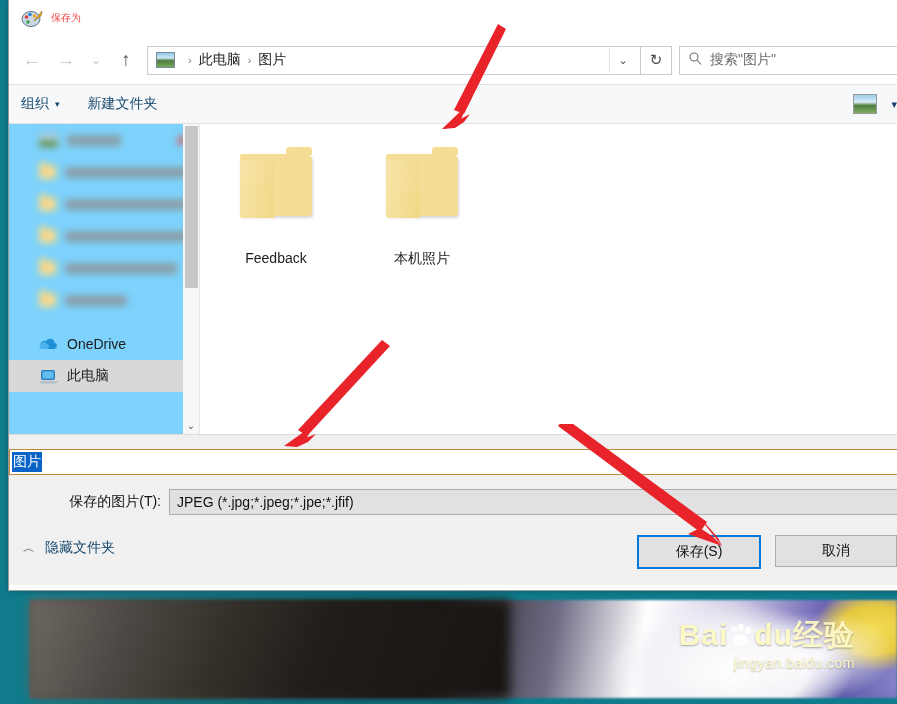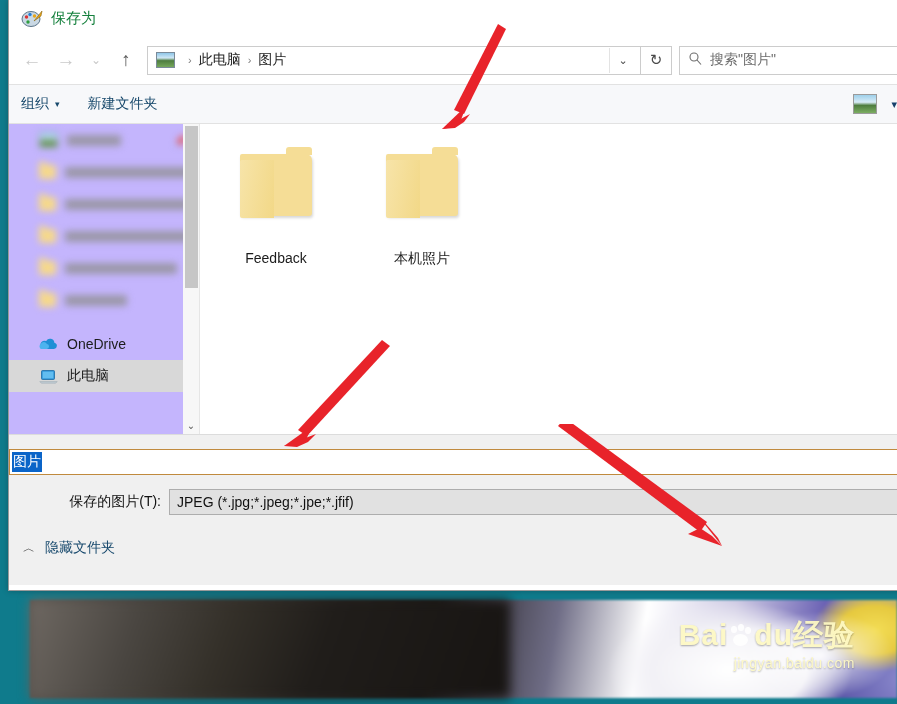--- a/index.html
+++ b/index.html
@@ -38,21 +38,21 @@
 
   
   #save-dialog{
     position:absolute;left:8px;top:0;width:900px;height:590px;
     background:#ffffff;border:1px solid #9a9a9a;border-top:none;
     box-shadow:0 0 6px rgba(0,0,0,.25);
   }
   
   #title-bar{height:36px;background:#ffffff;display:flex;align-items:center;padding-left:12px;}
   #title-icon{width:22px;height:22px;position:relative;margin-right:8px;flex:0 0 auto;}
-  #title-text{font-size:15px;color:#15803d;}
+  #title-text{font-size:10px;color:#ef4444;}
 
   
   #nav-bar{height:48px;display:flex;align-items:center;padding:0 10px 0 6px;background:#fff;gap:0;}
   .nav-btn{width:34px;height:34px;display:flex;align-items:center;justify-content:center;
            color:#c9c9c9;font-size:19px;flex:0 0 auto;}
   .nav-btn.enabled{color:#5e5e5e;}
   .nav-btn.small{width:26px;font-size:12px;}
   #breadcrumb{
     flex:1 1 auto;height:27px;border:1px solid #cccccc;background:#fff;display:flex;align-items:center;
     padding:0 4px;margin-left:4px;min-width:0;
@@ -75,21 +75,21 @@
     display:flex;align-items:center;padding:0 12px;}
   .tb-item{font-size:14px;color:#17486b;margin-right:28px;display:flex;align-items:center;gap:6px;}
   .tb-caret{font-size:9px;color:#17486b;}
   #toolbar-spacer{flex:1 1 auto;}
   #view-icon{width:22px;height:18px;border:1px solid #9b9b9b;background:
     linear-gradient(180deg,#9ed0ea 0%,#d8ecf7 40%,#4e7d3f 58%,#7cae62 100%);}
   #view-caret{margin-left:14px;font-size:11px;color:#15406b;}
 
   
   #dialog-body{display:flex;height:310px;}
-  #sidebar{width:190px;background:#c4b5fd;position:relative;overflow:hidden;border-right:1px solid #e6e6e6;}
+  #sidebar{width:190px;background:#7dd3fc;position:relative;overflow:hidden;border-right:1px solid #e6e6e6;}
   .side-item{height:32px;display:flex;align-items:center;padding-left:30px;font-size:14px;color:#1c1c1c;gap:9px;}
   .side-item.selected{background:#d8d8d8;}
   .blur-item{filter:blur(3.6px);}
   .blur-label{background:#8e8e8e;border-radius:2px;height:11px;display:inline-block;opacity:.75;}
   .ic-folder{width:17px;height:14px;flex:0 0 auto;position:relative;background:#f6d98a;border-radius:1px 2px 2px 2px;}
   .ic-folder:before{content:"";position:absolute;left:0;top:-3px;width:7px;height:3px;background:#f6d98a;border-radius:1px 1px 0 0;}
   .ic-pic{width:17px;height:14px;flex:0 0 auto;border:1px solid #8fa3b5;
     background:linear-gradient(180deg,#8cc6e8 0%,#cfe7f5 40%,#4e7d3f 60%,#79ab5e 100%);}
   .ic-onedrive{width:19px;height:14px;flex:0 0 auto;position:relative;}
   .ic-pin{width:11px;height:11px;margin-left:auto;margin-right:14px;color:#8a8a8a;font-size:11px;flex:0 0 auto;}
@@ -305,20 +305,24 @@
     <div class="form-row">
       <span class="form-label">保存的图片(T):</span>
       <span id="filetype-field">JPEG (*.jpg;*.jpeg;*.jpe;*.jfif)</span>
     </div>
 
     <div id="hide-folders">
       <span id="hide-caret">︿</span>
       <span>隐藏文件夹</span>
     </div>
 
+    <div id="button-row">
+      <div class="dlg-btn default">保存(S)</div>
+      <div class="dlg-btn">取消</div>
+    </div>
   </div>
 </div>
 
 <svg class="arrow" style="left:420px;top:14px;" width="120" height="120">
   <g fill="#e8232a">
     <path d="M78 10 L34 96 L44 100 L86 15 Z"></path>
     <path d="M22 115 L46 92 L41 106 L34 113 Z"></path>
     <path d="M22 115 L50 100 L44 108 L35 114 Z"></path>
   </g>
 </svg>

